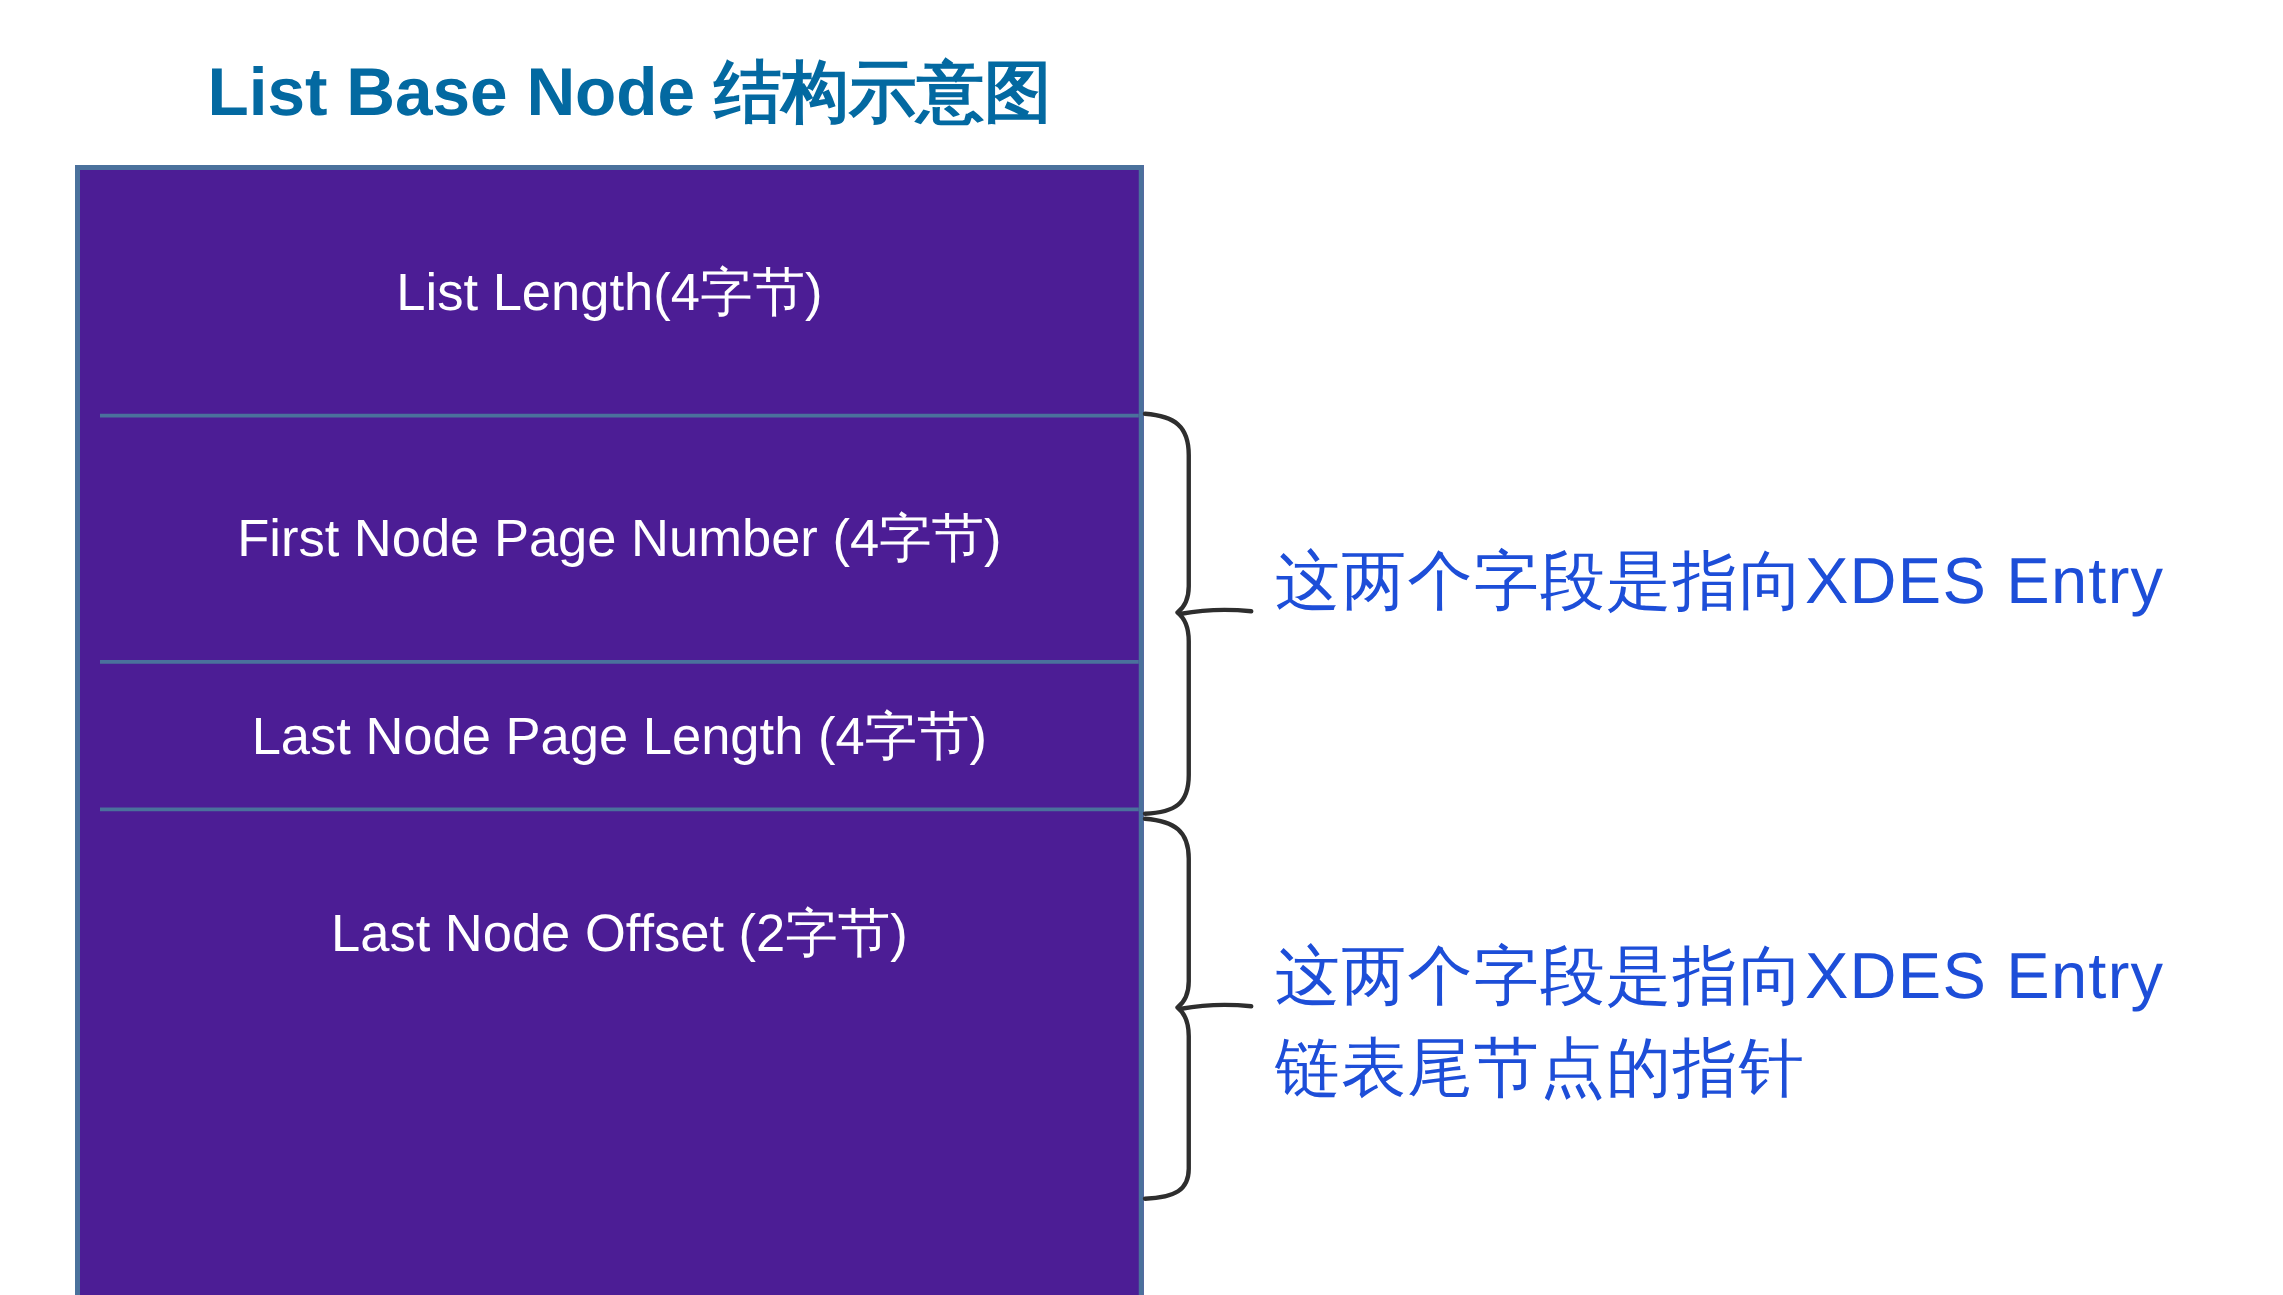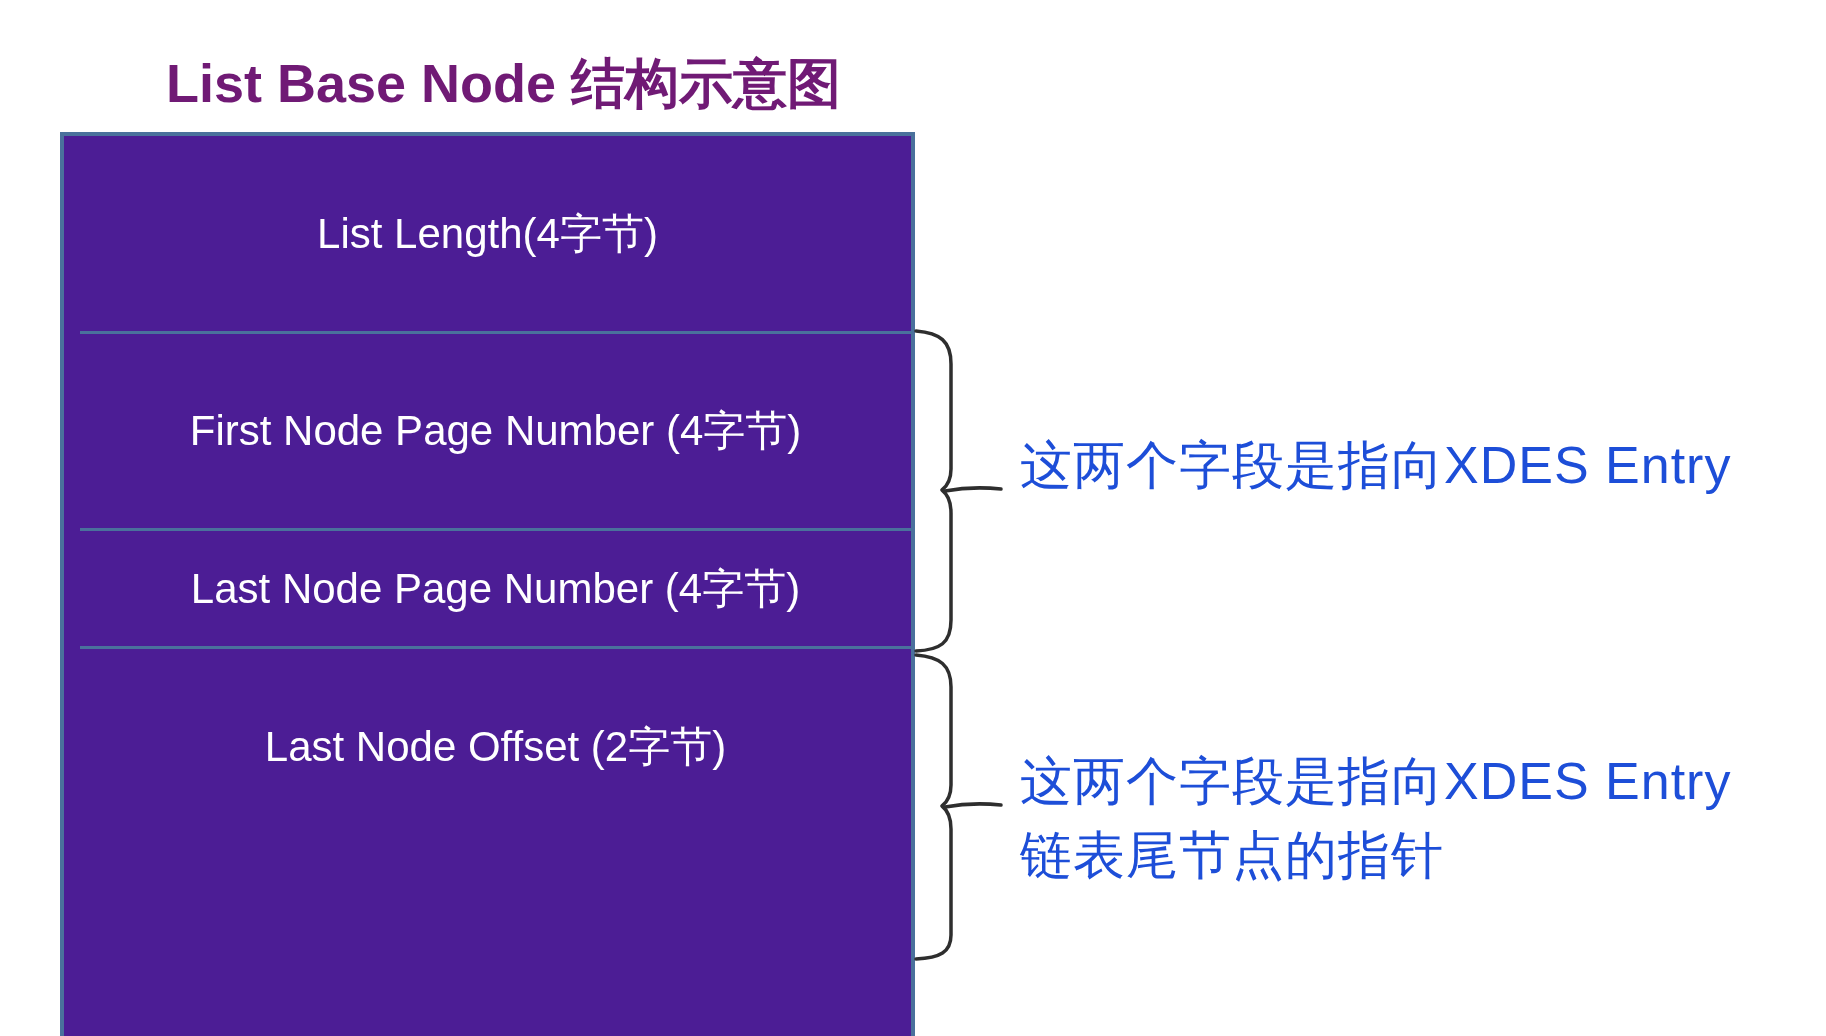--- a/index.html
+++ b/index.html
@@ -8,24 +8,24 @@
     background: #ffffff;
     font-family: "Liberation Sans", sans-serif;
     overflow: hidden;
   }
   .canvas {
     position: relative;
     width: 1826px; height: 1036px;
   }
   .title {
     position: absolute;
-    left: 166px; top: 48px;
+    left: 166px; top: 38px;
     font-size: 54px;
     font-weight: bold;
-    color: #701a75;
+    color: #0369a1;
     letter-spacing: 0px;
     white-space: nowrap;
   }
   .struct-box {
     position: absolute;
     left: 60px; top: 132px;
     width: 855px; height: 1011px;
     background: #4c1d95;
     border: 4px solid #4A719C;
     display: grid;
@@ -79,21 +79,21 @@
   <div class="title">List Base Node 结构示意图</div>
 
   <div class="struct-box">
     <div class="row">
       <span class="row-label">List Length(4字节)</span>
     </div>
     <div class="row">
       <span class="row-label">First Node Page Number (4字节)</span>
     </div>
     <div class="row">
-      <span class="row-label">Last Node Page Number (4字节)</span>
+      <span class="row-label">Last Node Page Length (4字节)</span>
     </div>
     <div class="row">
       <span class="row-label">Last Node Offset (2字节)</span>
     </div>
   </div>
 
   <svg class="overlay" viewBox="0 0 1826 1036">
 
     <g>
       <path class="brace-path" d="M 916 331

